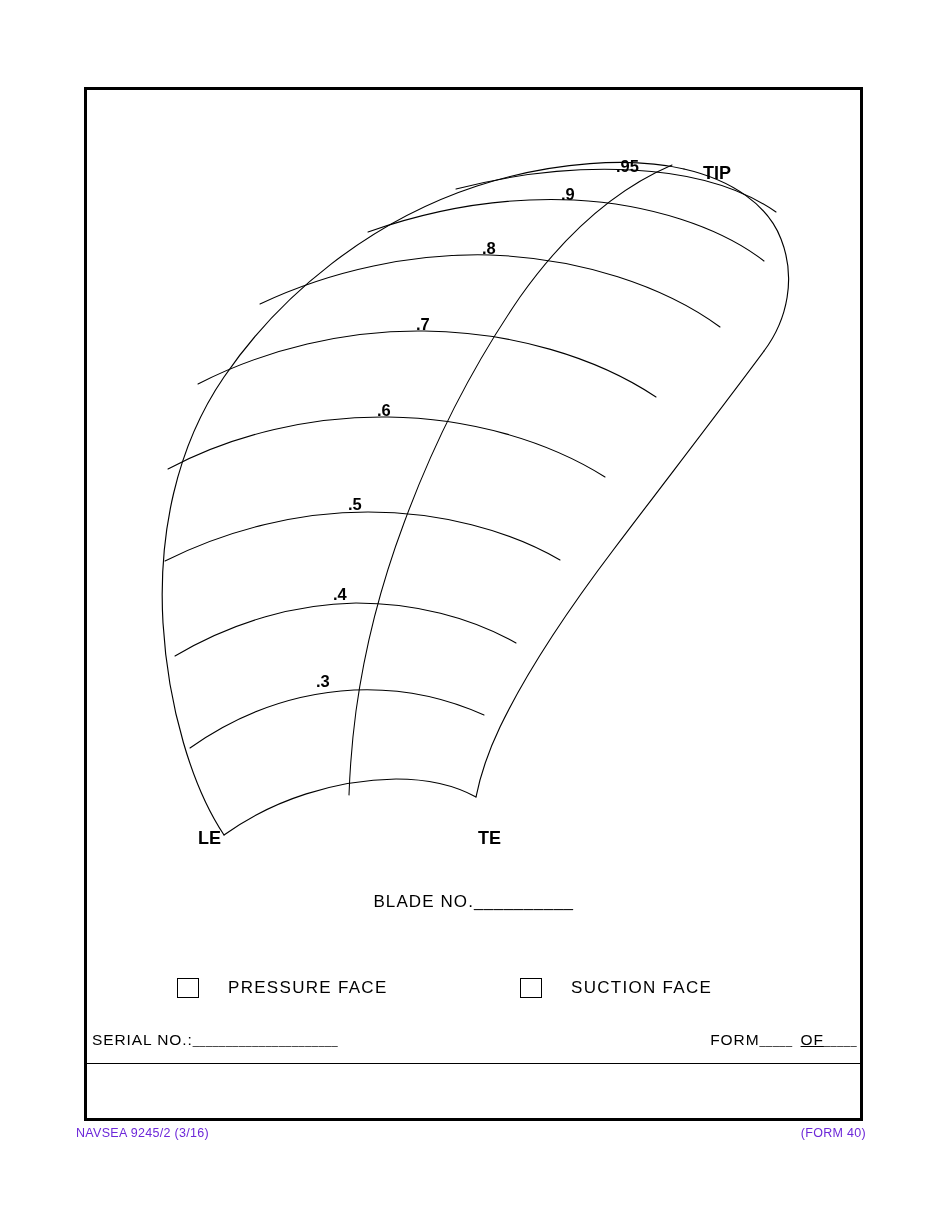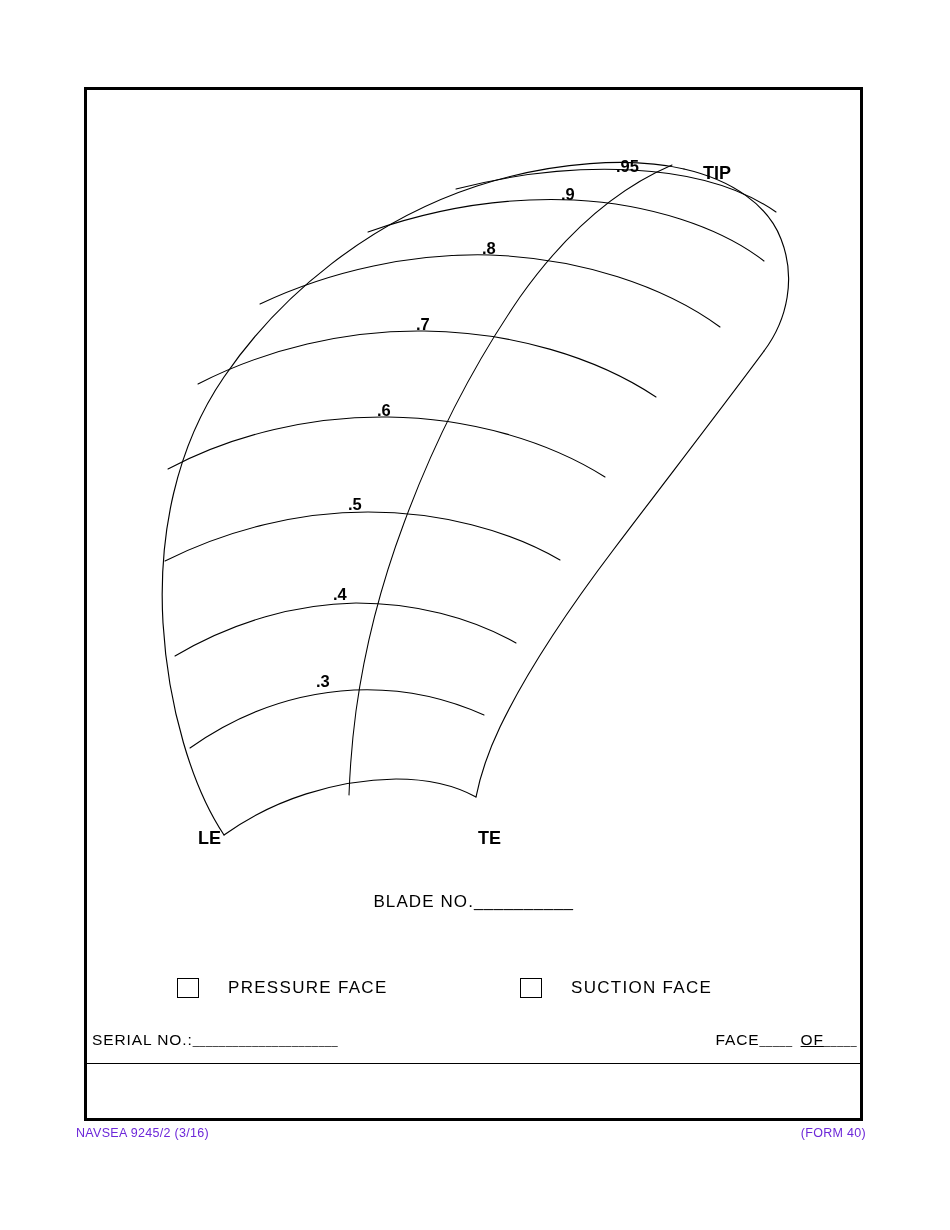--- a/index.html
+++ b/index.html
@@ -248,21 +248,21 @@
     </div>
   </div>
 
   <div id="serial-row">
     <div class="serial-group">
       <span class="strip-label">SERIAL NO.:</span>
         <span class="strip-fill">______________________</span>
     </div>
 
     <div class="page-group">
-      <span class="strip-label">FACE</span>
+      <span class="strip-label">FORM</span>
       <span class="strip-fill">_____</span>
       <span class="strip-label" style="margin-left:8px;text-decoration:underline;">OF</span>
       <span class="strip-fill">_____</span>
     </div>
   </div>
 
   <div id="formid-row">
     <span class="formid-text">NAVSEA 9245/2 (3/16)</span>
     <span class="formid-text">(FORM 40)</span>
   </div>

